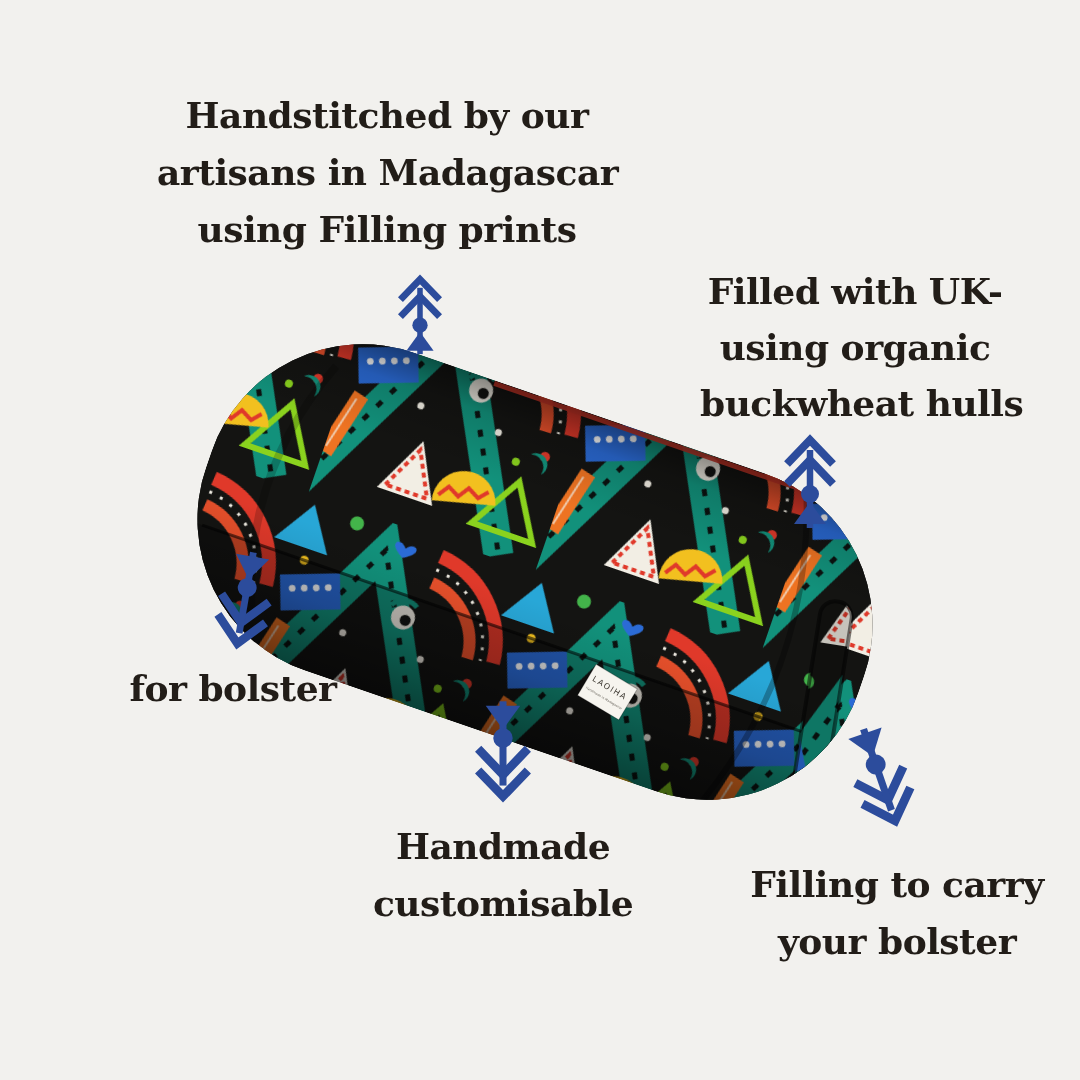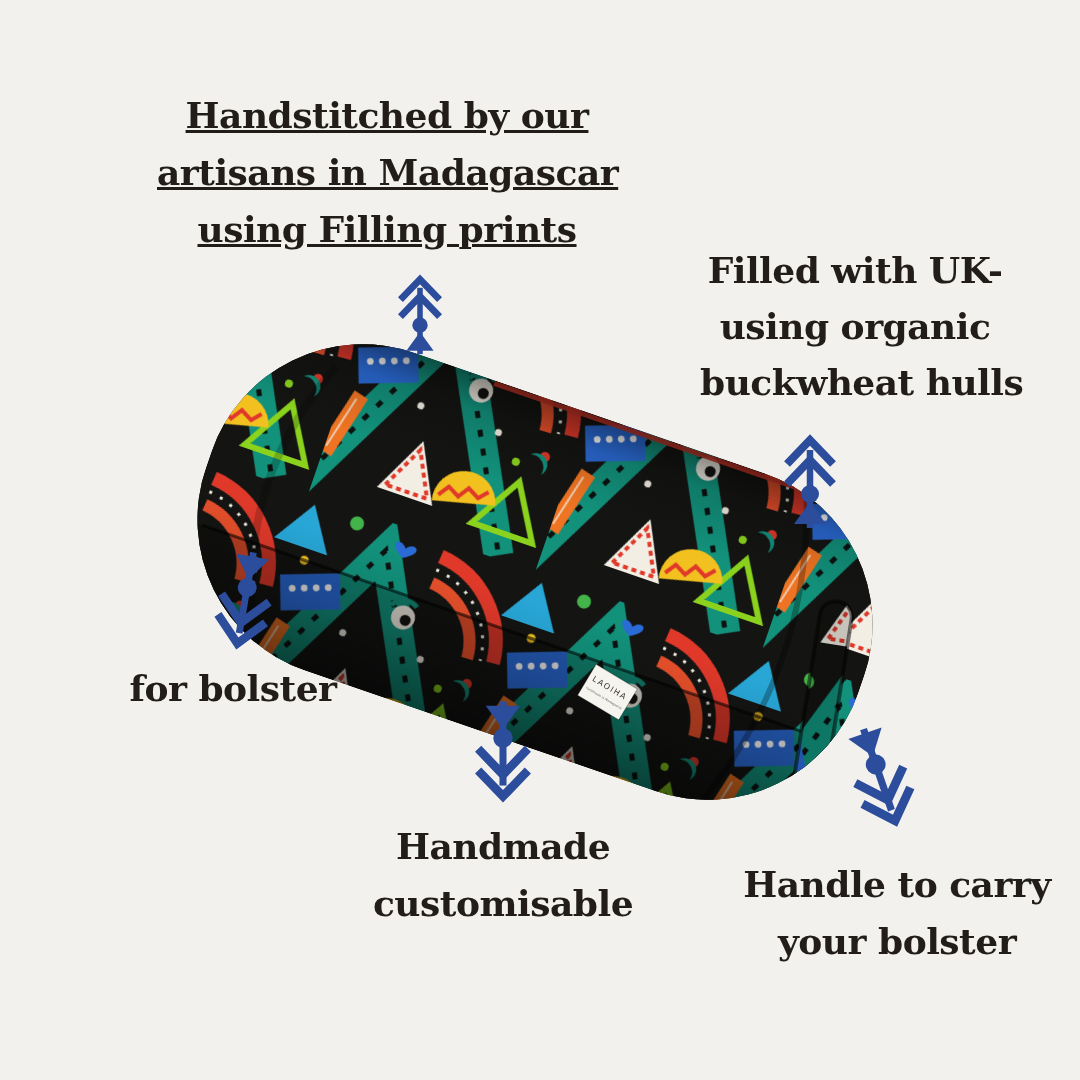--- a/index.html
+++ b/index.html
@@ -14,22 +14,22 @@
   .note{
     position:absolute;
     text-align:center;
     color:#221d18;
     font-weight:700;
     font-size:36px;
     line-height:57px;
     letter-spacing:-0.5px;
   }
   .note .line{display:block;white-space:nowrap;}
-  #note-handstitched{left:157px;top:87px;width:460px;text-decoration:underline;}
-  #note-filled{left:700px;top:242px;width:310px;line-height:56px;}
+  #note-handstitched{left:157px;top:87px;width:460px;}
+  #note-filled{left:700px;top:263px;width:310px;line-height:56px;}
   #note-outer{left:23px;top:660px;width:420px;}
   #note-filling{left:353px;top:818px;width:300px;}
   #note-handle{left:737px;top:856px;width:320px;}
 </style>
 </head>
 <body>
 
 <div class="canvas">
 
   <svg class="stage" viewBox="0 0 1080 1080">
@@ -173,17 +173,17 @@
   <div class="note" id="note-outer">
     <span class="line">for bolster</span>
   </div>
 
   <div class="note" id="note-filling">
     <span class="line">Handmade</span>
     <span class="line">customisable</span>
   </div>
 
   <div class="note" id="note-handle">
-    <span class="line">Handle to carry</span>
+    <span class="line">Filling to carry</span>
     <span class="line">your bolster</span>
   </div>
 
 </div>
 
 </body></html>

